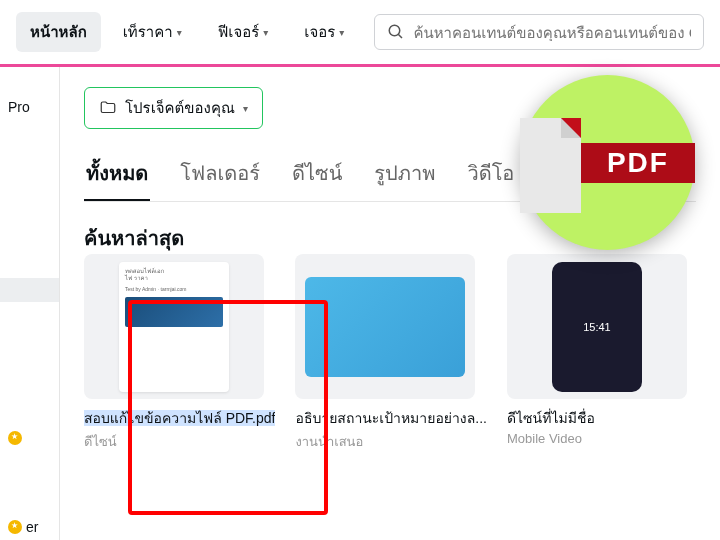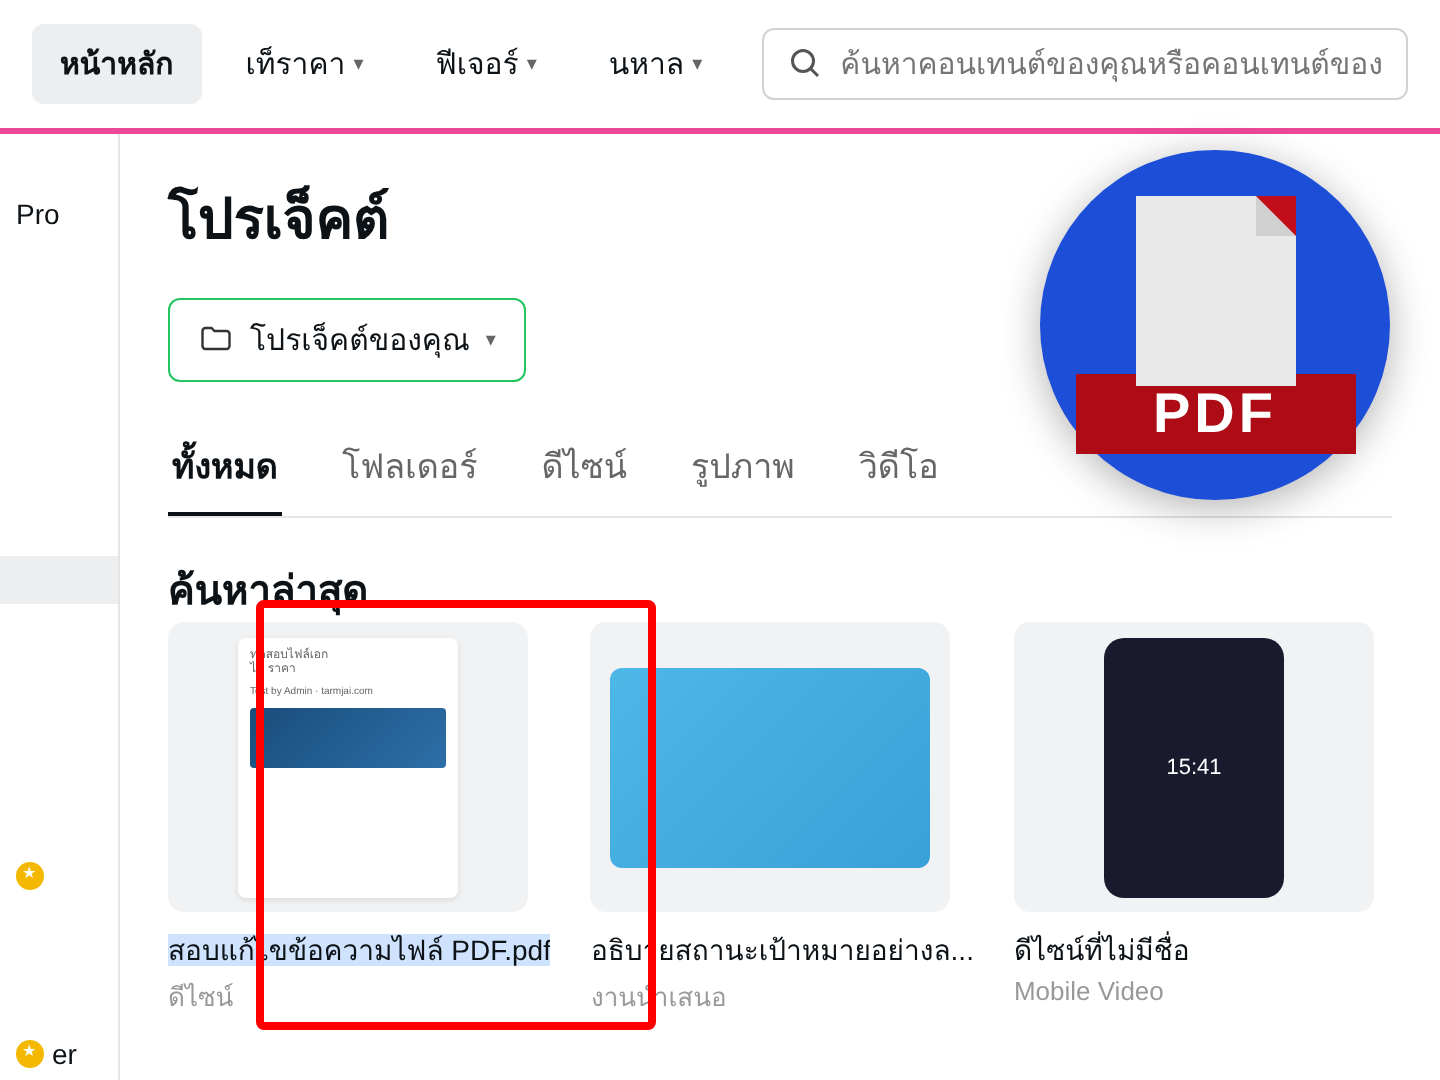--- a/index.html
+++ b/index.html
@@ -13,34 +13,34 @@
   .search-input { border: none; outline: none; font-size: 15px; flex: 1; color: #999; background: transparent; }
   .layout { display: flex; height: calc(100% - 60px); }
   .sidebar { width: 60px; border-right: 1px solid #e5e5e5; padding-top: 20px; display: flex; flex-direction: column; gap: 50px; align-items: flex-start; padding-left: 0; }
   .side-item { font-size: 14px; padding: 12px 8px; width: 100%; cursor: pointer; display: flex; align-items: center; }
   .side-item.sel { background: #eceef0; }
   .main { flex: 1; padding: 20px 24px 0 24px; overflow: hidden; }
   .title { font-size: 28px; font-weight: 700; margin-bottom: 18px; }
   .folder-btn { display: inline-flex; align-items: center; gap: 8px; border: 1px solid #22c55e; border-radius: 6px; padding: 8px 14px; font-size: 15px; cursor: pointer; margin-bottom: 18px; }
   .folder-btn svg { width: 18px; height: 18px; }
   .tabs { display: flex; gap: 28px; border-bottom: 1px solid #e5e5e5; margin-bottom: 20px; }
-  .tab { padding: 10px 2px; font-size: 17px; cursor: pointer; color: #666; }
+  .tab { padding: 10px 2px; font-size: 20px; cursor: pointer; color: #666; }
   .tab.active { color: #0d1216; font-weight: 600; border-bottom: 2px solid #0d1216; }
   .section-title { font-size: 20px; font-weight: 700; }
   .cards { display: flex; gap: 20px; }
   .card { width: 200px; cursor: pointer; }
   .thumb { width: 180px; height: 145px; border-radius: 8px; background: #f1f2f4; display: flex; align-items: center; justify-content: center; overflow: hidden; position: relative; }
   .thumb-inner { width: 110px; height: 130px; background: #fff; border-radius: 4px; box-shadow: 0 1px 3px rgba(0,0,0,0.1); padding: 6px; font-size: 6px; color: #666; line-height: 1.3; }
   .thumb-inner .bluebar { height: 30px; background: linear-gradient(135deg, #1a4d7a, #2d6fa8); margin-top: 4px; border-radius: 2px; }
   .thumb2 { background: linear-gradient(135deg, #4db8e8, #3aa0d8); border-radius: 6px; width: 160px; height: 100px; margin: auto; }
   .thumb3 { background: #1a1a2e; width: 90px; height: 130px; border-radius: 10px; display: flex; align-items: center; justify-content: center; color: #fff; font-size: 11px; }
   .card-title { font-size: 14px; font-weight: 500; margin-top: 8px; white-space: nowrap; overflow: hidden; text-overflow: ellipsis; }
   .card-sub { font-size: 13px; color: #999; margin-top: 2px; }
   .highlight-box { position: absolute; border: 4px solid #ff0000; border-radius: 4px; pointer-events: none; z-index: 5; }
-  .pdf-badge { position: absolute; width: 175px; height: 175px; border-radius: 50%; background: #1d4ed8; display: flex; flex-direction: column; align-items: center; justify-content: center; z-index: 10; box-shadow: 0 4px 20px rgba(0,0,0,0.3); }
+  .pdf-badge { position: absolute; width: 175px; height: 175px; border-radius: 50%; background: #bef264; display: flex; flex-direction: row; align-items: center; justify-content: center; z-index: 10; box-shadow: 0 4px 20px rgba(0,0,0,0.3); }
   .pdf-doc { width: 80px; height: 95px; background: #e8e8e8; position: relative; margin-bottom: -6px; }
   .pdf-doc::before { content:""; position:absolute; top:0; right:0; width:20px; height:20px; background:#d0d0d0; }
   .pdf-doc::after { content:""; position:absolute; top:0; right:0; border-style:solid; border-width:0 20px 20px 0; border-color: transparent #c20e1a transparent transparent; }
   .pdf-label { background: #ad0c17; color: #fff; font-weight: 700; font-size: 28px; padding: 4px 16px; letter-spacing: 2px; width: 140px; text-align: center; }
   .crown { width: 14px; height: 14px; background: #f5b800; border-radius: 50%; display: inline-block; margin-right: 4px; position: relative; }
   .crown::after { content:"★"; color:#fff; font-size:8px; position:absolute; top:1px; left:3px; }
   .sel-bg { background: #cfe3ff; display: inline; }
 </style>
 </head>
 <body>
@@ -49,21 +49,21 @@
   <div class="nav-item active">หน้าหลัก</div>
   <div class="nav-item">
       <span>เท็ราคา</span>
       <span class="chevron">▾</span>
     </div>
   <div class="nav-item">
       <span>ฟีเจอร์</span>
       <span class="chevron">▾</span>
     </div>
   <div class="nav-item">
-      <span>นหาล</span>
+      <span>เจอร</span>
       <span class="chevron">▾</span>
     </div>
   <div class="search-wrap">
     <svg viewBox="0 0 24 24" fill="none" stroke="#555" stroke-width="2">
         <circle cx="10" cy="10" r="7"></circle>
         <line x1="20" y1="20" x2="15" y2="15"></line>
       </svg>
     <input class="search-input" placeholder="ค้นหาคอนเทนต์ของคุณหรือคอนเทนต์ของ Canv" style="">
   </div>
 </div>
@@ -77,21 +77,20 @@
     <div class="side-item">
         <span class="crown"></span>
       </div>
     <div class="side-item">
         <span class="crown"></span>
         <span>er</span>
       </div>
   </div>
 
   <div class="main">
-    <div class="title">โปรเจ็คต์</div>
     <div class="folder-btn">
       <svg viewBox="0 0 24 24" fill="none" stroke="#333" stroke-width="1.6">
           <path d="M3 6a2 2 0 012-2h4l2 2h8a2 2 0 012 2v8a2 2 0 01-2 2H5a2 2 0 01-2-2V6z"></path>
         </svg>
       <span>โปรเจ็คต์ของคุณ</span>
       <span class="chevron">▾</span>
     </div>
     <div class="tabs">
       <div class="tab active">ทั้งหมด</div>
       <div class="tab">โฟลเดอร์</div>

